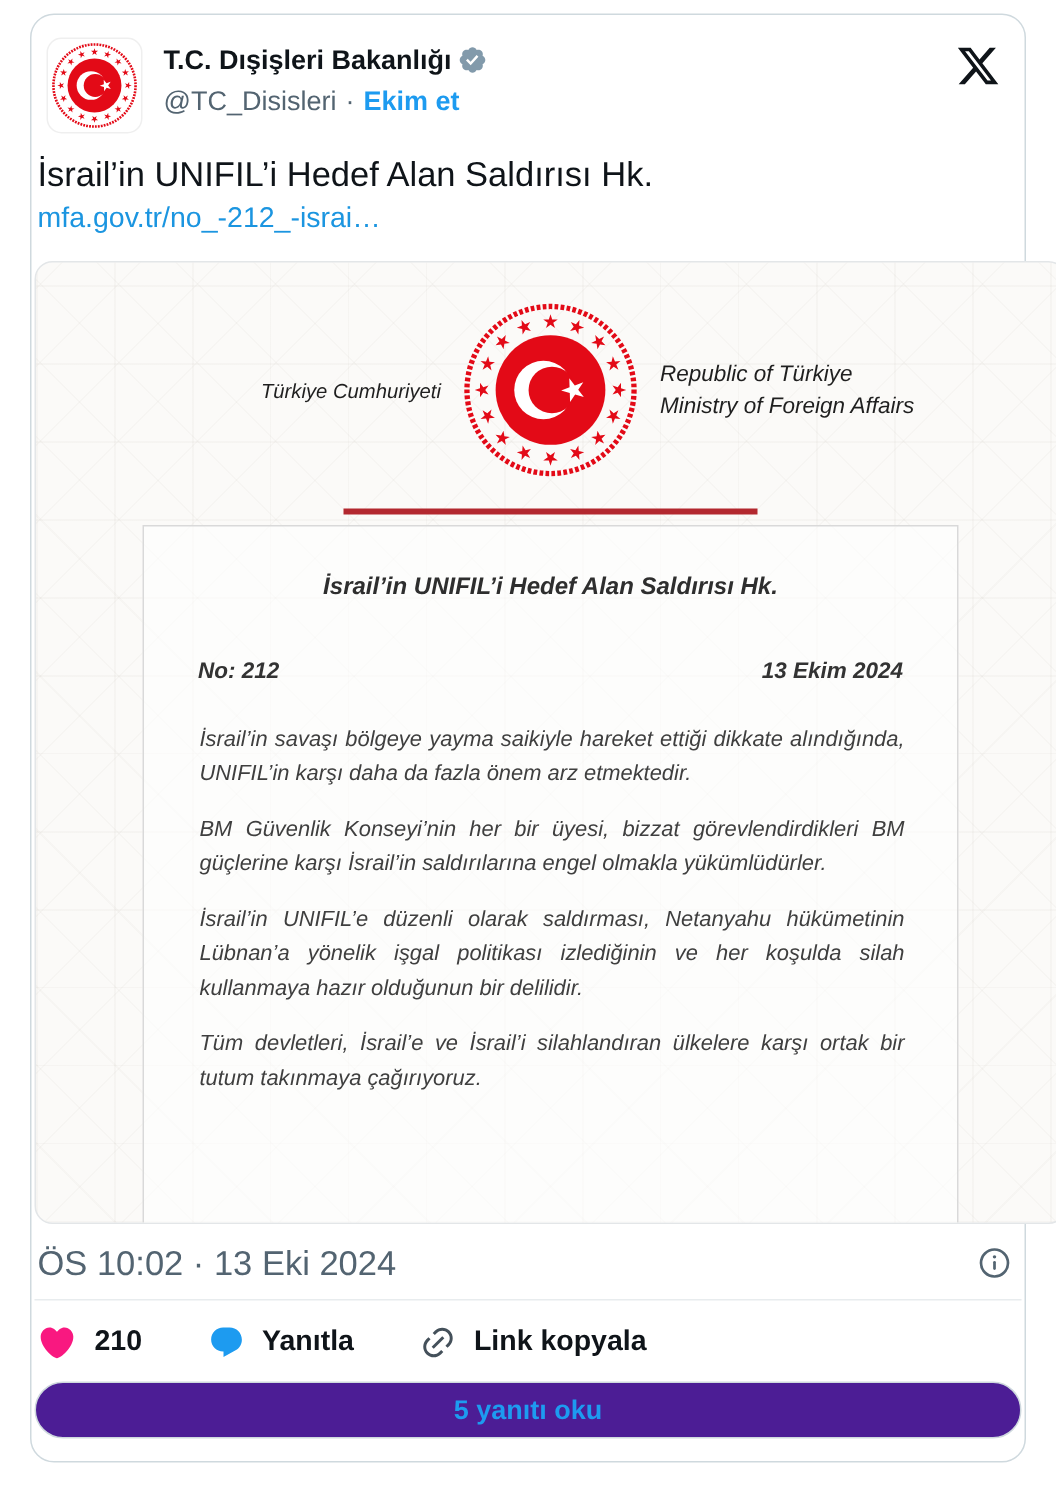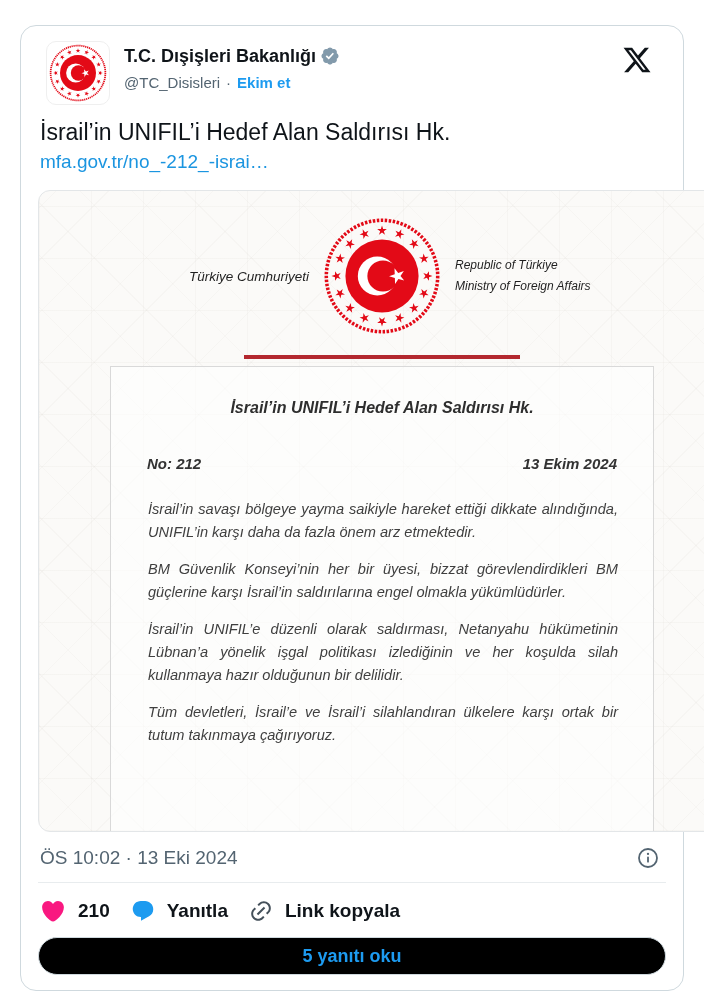--- a/index.html
+++ b/index.html
@@ -5,35 +5,34 @@
   * { box-sizing: border-box; }
   html,body { margin:0; padding:0; }
   body {
     width:704px; height:994px; background:#fff;
     font-family:"Liberation Sans", sans-serif;
     color:#0f1419; position:relative; overflow:hidden;
   }
   .tweet-card {
     position:absolute; left:20px; top:9px; width:664px; height:966px;
     border:1px solid #cfd9de; border-radius:16px; background:#fff;
-    padding:11px 17px;
-    margin-top:16px;
+    padding:11px 2px;
   }
   
   .tc-header { display:flex; align-items:flex-start; margin:4px 8px 12px 8px; }
   .avatar {
     width:64px; height:64px; border-radius:10px; background:#fff;
     border:1px solid #efefef; display:flex; align-items:center; justify-content:center;
     flex:0 0 auto; cursor:pointer;
   }
   .names { margin-left:14px; flex:1 1 auto; padding-top:3px; }
   .name-row { display:flex; align-items:center; gap:4px; }
   .display-name { font-size:18px; font-weight:bold; color:#0f1419; line-height:24px; cursor:pointer; }
   .badge { width:20px; height:20px; flex:0 0 auto; }
-  .handle-row { display:flex; align-items:flex-start; gap:6px; margin-top:4px; font-size:15px; line-height:22px; }
+  .handle-row { display:flex; align-items:flex-start; gap:6px; margin-top:4px; font-size:18px; line-height:22px; }
   .handle { color:#536471; cursor:pointer; }
   .sep { color:#536471; }
   .follow { color:#1d9bf0; font-weight:bold; cursor:pointer; }
   .x-logo { width:30px; height:30px; margin:4px 6px 0 8px; flex:0 0 auto; cursor:pointer; }
   
   .tweet-text { font-size:23px; line-height:30px; color:#0f1419; margin:0 2px; }
   .tweet-link { display:block; font-size:19px; line-height:30px; color:#1b95e0; margin:0 2px 13px 2px; text-decoration:none; cursor:pointer; }
   
   .doc-image {
     width:688px; height:642px; border-radius:12px; border:1px solid #e3e6e8;
@@ -41,45 +40,45 @@
     background:
       repeating-linear-gradient(0deg,   rgba(150,140,125,.05) 0 1px, transparent 1px 52px),
       repeating-linear-gradient(90deg,  rgba(150,140,125,.05) 0 1px, transparent 1px 52px),
       repeating-linear-gradient(45deg,  rgba(150,140,125,.045) 0 1px, transparent 1px 37px),
       repeating-linear-gradient(-45deg, rgba(150,140,125,.045) 0 1px, transparent 1px 37px),
       #fbfaf8;
     font-style: italic;
   }
   .letterhead { display:flex; align-items:center; justify-content:center; padding-top:26px; gap:14px; }
   .lh-left  { width:198px; text-align:right; font-size:13.5px; line-height:21px; color:#1f1f1f; }
-  .lh-right { width:198px; text-align:left;  font-size:12px; line-height:21px; color:#1f1f1f; }
+  .lh-right { width:198px; text-align:left;  font-size:15px; line-height:21px; color:#1f1f1f; }
   .lh-emblem { width:118px; height:118px; flex:0 0 auto; }
   .red-rule { width:276px; height:4px; background:#b3282f; margin:20px auto 0 auto; }
   .press-card {
     width:544px; height:480px; margin:7px auto 0 auto;
     border:1px solid #d9d9d9; background:rgba(255,255,255,.55);
   }
   .doc-title { font-size:16px; font-weight:bold; color:#2e2e2e; text-align:center; margin:32px 20px 0 20px; }
   .no-date { display:flex; justify-content:space-between; margin:38px 36px 0 36px; font-size:15px; font-weight:bold; color:#333; }
   .doc-paras { margin:26px 35px 0 37px; }
   .doc-paras p { font-size:14.6px; line-height:23px; color:#3f3f3f; text-align:justify; margin:0 0 14px 0; }
   
   .meta-row { display:flex; justify-content:space-between; align-items:center; margin:13px 2px 0 2px; }
-  .timestamp { color:#536471; font-size:19px; line-height:26px; cursor:pointer; }
+  .timestamp { color:#536471; font-size:23px; line-height:26px; cursor:pointer; }
   .info-btn { width:24px; height:24px; margin-right:4px; cursor:pointer; }
   .divider { border-top:1px solid #e8ecee; margin-top:11px; }
   
-  .actions { display:flex; align-items:center; gap:21px; padding:15px 2px 13px 2px; }
+  .actions { display:flex; align-items:center; gap:44px; padding:15px 2px 13px 2px; }
   .action { display:flex; align-items:center; gap:12px; font-size:19px; font-weight:bold; color:#0f1419; cursor:pointer; text-decoration:none; }
   .action svg { flex:0 0 auto; }
   
   .read-replies {
     display:flex; align-items:center; justify-content:center;
     height:38px; border:1px solid #cfd9de; border-radius:9999px;
-    color:#1d9bf0; font-size:18px; font-weight:bold; cursor:pointer; background:#000000;
+    color:#1d9bf0; font-size:18px; font-weight:bold; cursor:pointer; background:#4c1d95;
   }
 </style>
 </head>
 <body>
 
 <svg width="0" height="0" style="position:absolute" aria-hidden="true">
   <defs>
     <path id="star5" d="M0,-1 L0.225,-0.309 0.951,-0.309 0.363,0.118 0.588,0.809 0,0.382 -0.588,0.809 -0.363,0.118 -0.951,-0.309 -0.225,-0.309 Z"></path>
     <g id="mfa-emblem" fill="#e30a17">
       <circle cx="50" cy="50" r="47.2" fill="none" stroke="#e30a17" stroke-width="3" stroke-dasharray="2.1 1.3"></circle>

